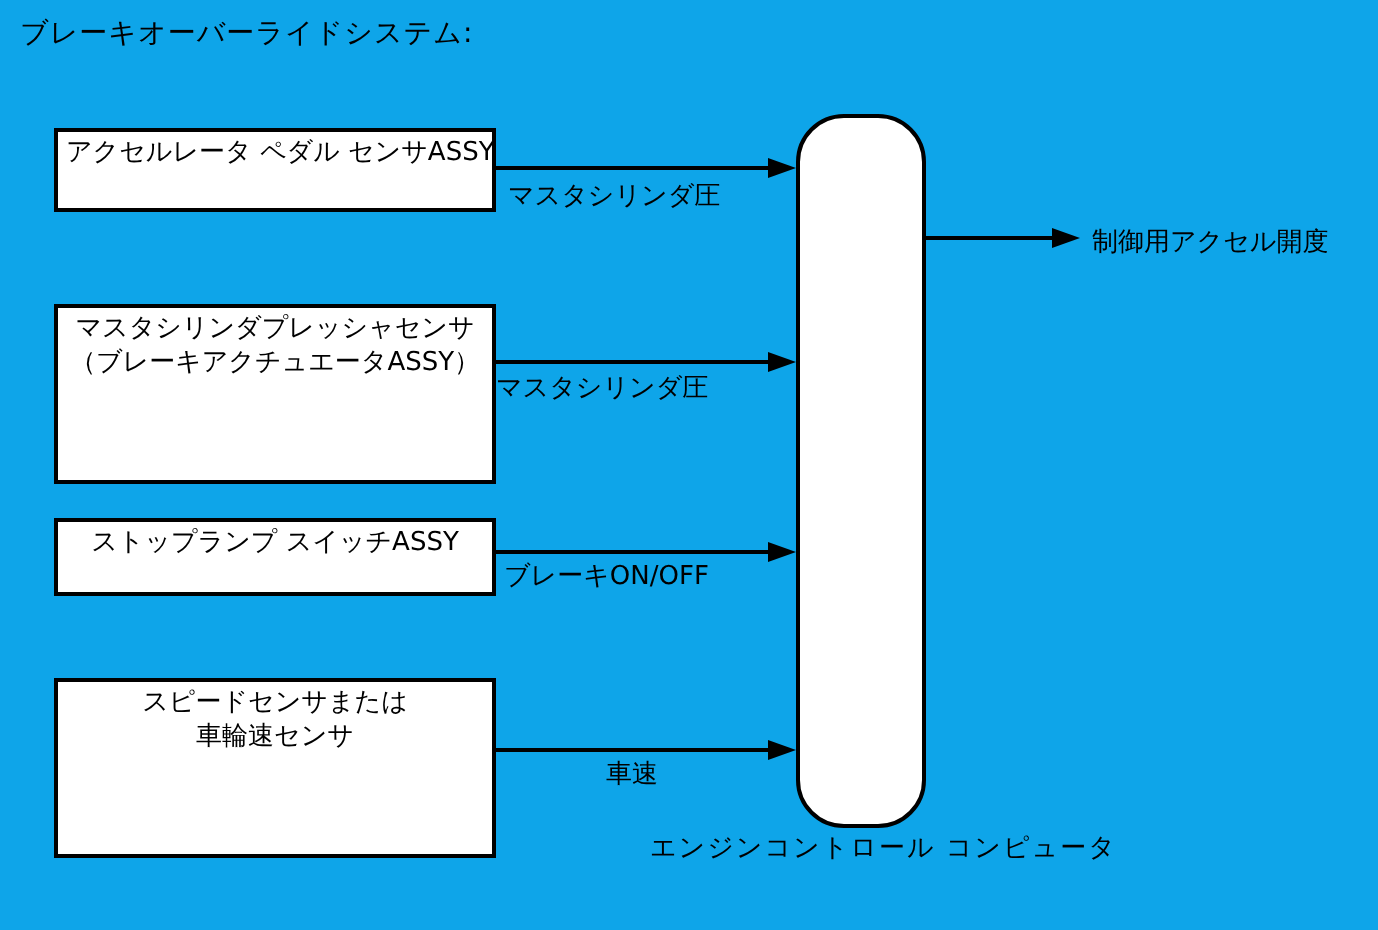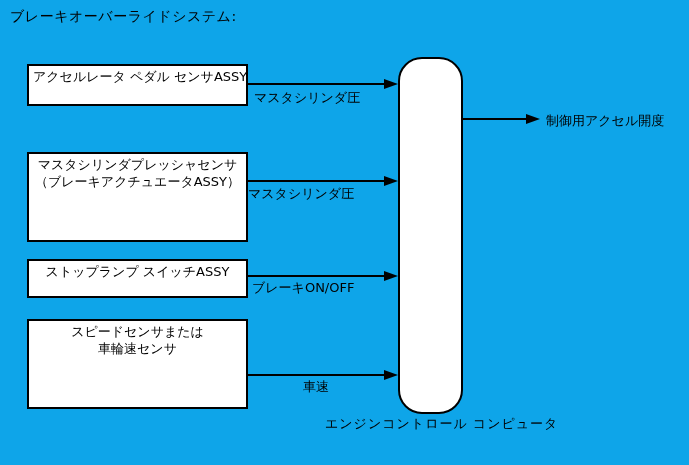--- a/index.html
+++ b/index.html
@@ -31,21 +31,21 @@
     background: #ffffff;
     padding: 2px 4px;
     font-size: 13px;
     line-height: 17px;
     white-space: nowrap;
     text-align: center;
   }
   .box-1 { left: 27px; top: 64px;  width: 221px; height: 42px; }
   .box-2 { left: 27px; top: 152px; width: 221px; height: 90px; }
   .box-3 { left: 27px; top: 259px; width: 221px; height: 39px; }
-  .box-4 { left: 27px; top: 319px; width: 221px; height: 90px; }
+  .box-4 { left: 27px; top: 339px; width: 221px; height: 90px; }
   .ecu {
     position: absolute;
     box-sizing: border-box;
     left: 398px;
     top: 57px;
     width: 65px;
     height: 357px;
     border: 2px solid #000000;
     border-radius: 24px;
     background: #ffffff;

